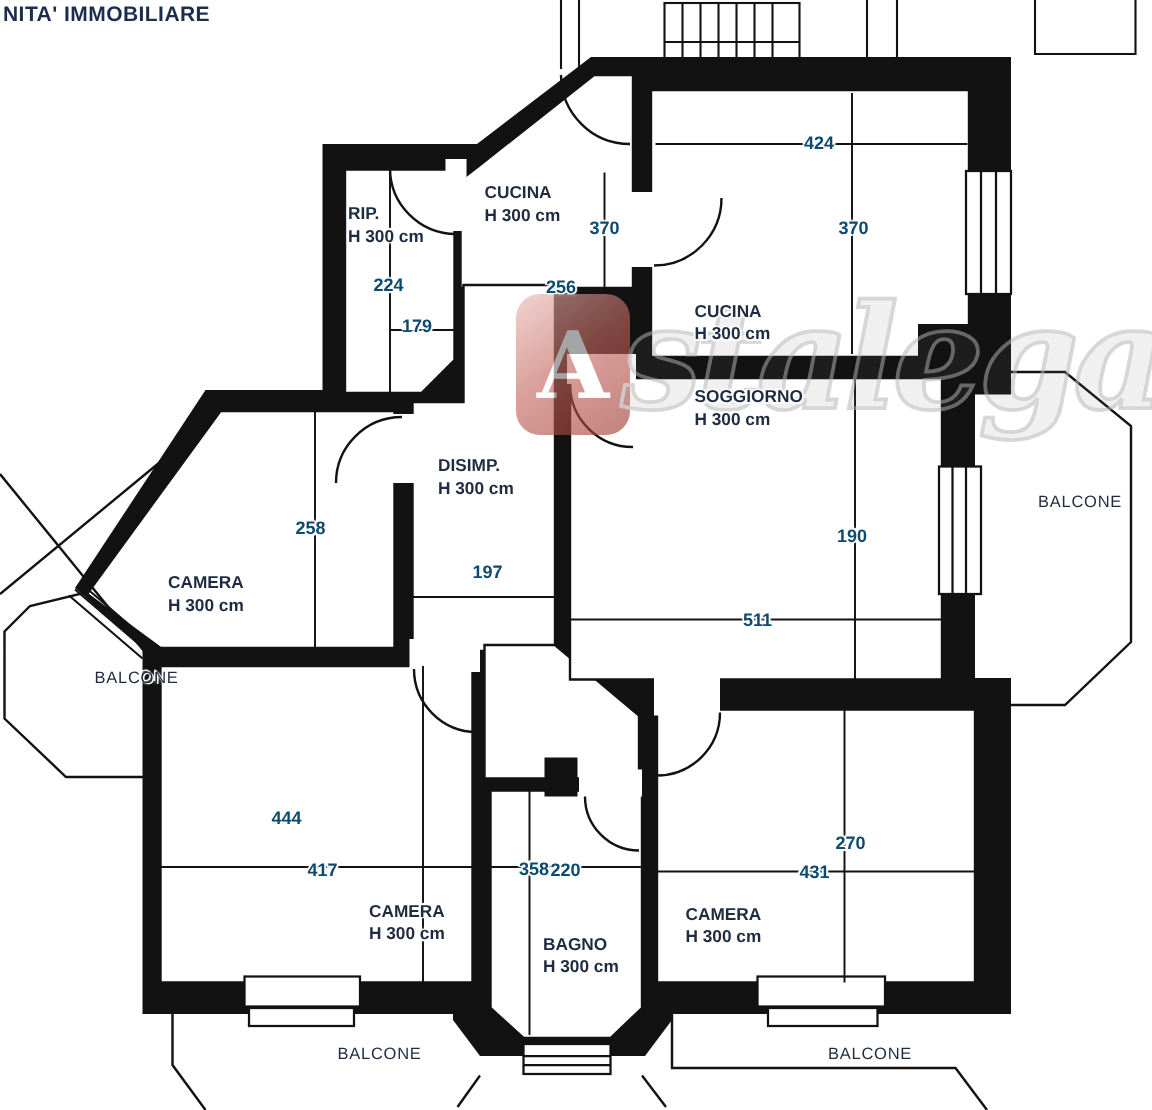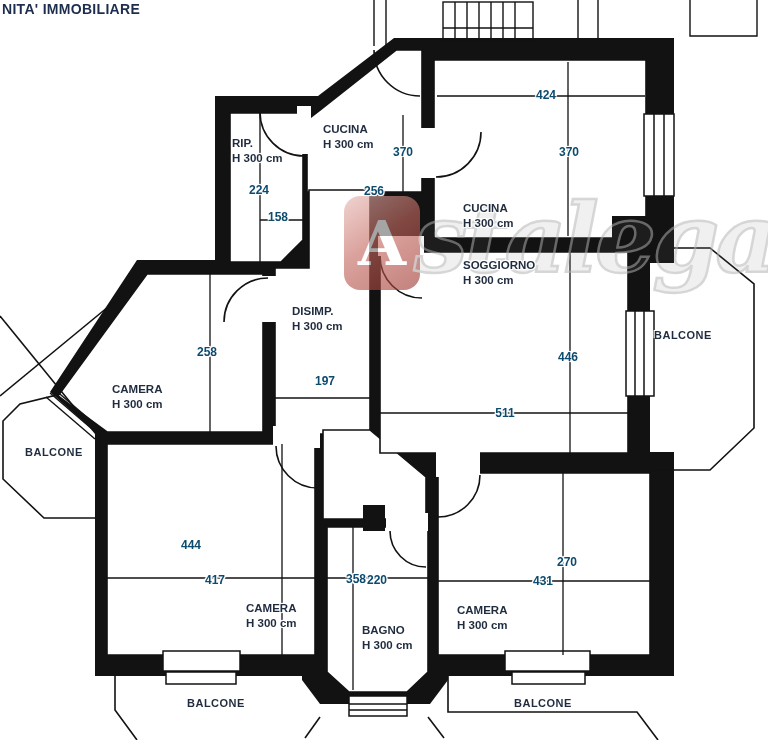--- a/index.html
+++ b/index.html
@@ -25,22 +25,22 @@
     -webkit-text-stroke:2.5px rgba(180,180,180,0.85);
   }
   
   .room-label{
     position:absolute;z-index:3;display:flex;flex-direction:column;
     font-size:11.5px;font-weight:bold;color:#1f2b3e;line-height:1.3;
     text-shadow:0 0 2px #fff,0 0 3px #fff,1px 1px 0 #fff,-1px -1px 0 #fff,1px -1px 0 #fff,-1px 1px 0 #fff;
     white-space:nowrap;
   }
   .balcone-label{
-    position:absolute;z-index:3;font-size:11px;font-weight:bold;color:#1f2b3e;
-    text-shadow:0 0 2px #fff,1px 1px 0 #fff,-1px -1px 0 #fff;white-space:nowrap;letter-spacing:.5px;
+    position:absolute;z-index:3;font-size:11px;font-weight:normal;color:#1f2b3e;
+    text-shadow:0 0 2px #fff,1px 1px 0 #fff,-1px -1px 0 #fff;white-space:nowrap;letter-spacing:.5px;padding-left:38px;
   }
   .dim{
     position:absolute;z-index:3;transform:translateX(-50%);
     font-size:12px;font-weight:bold;color:#0c4a6e;
     text-shadow:0 0 2px #fff,0 0 3px #fff,1px 1px 0 #fff,-1px -1px 0 #fff,1px -1px 0 #fff,-1px 1px 0 #fff;
     white-space:nowrap;
   }
   #page-title{
     position:absolute;left:2px;top:1px;z-index:3;
     font-size:14px;font-weight:bold;color:#1d2d4d;letter-spacing:.3px;white-space:nowrap;
@@ -209,23 +209,23 @@
 <div class="balcone-label" style="left:25px;top:446px">BALCONE</div>
 <div class="balcone-label" style="left:654px;top:329px">BALCONE</div>
 <div class="balcone-label" style="left:187px;top:697px">BALCONE</div>
 <div class="balcone-label" style="left:514px;top:697px">BALCONE</div>
 
 <div class="dim" style="left:546px;top:88px">424</div>
 <div class="dim" style="left:569px;top:145px">370</div>
 <div class="dim" style="left:403px;top:145px">370</div>
 <div class="dim" style="left:374px;top:184px">256</div>
 <div class="dim" style="left:259px;top:183px">224</div>
-<div class="dim" style="left:278px;top:210px">158</div>
+<div class="dim" style="left:278px;top:210px">179</div>
 <div class="dim" style="left:207px;top:345px">258</div>
 <div class="dim" style="left:325px;top:374px">197</div>
-<div class="dim" style="left:568px;top:350px">446</div>
+<div class="dim" style="left:568px;top:350px">190</div>
 <div class="dim" style="left:505px;top:406px">511</div>
 <div class="dim" style="left:191px;top:538px">444</div>
 <div class="dim" style="left:215px;top:573px">417</div>
 <div class="dim" style="left:377px;top:573px">220</div>
 <div class="dim" style="left:356px;top:572px">358</div>
 <div class="dim" style="left:567px;top:555px">270</div>
 <div class="dim" style="left:543px;top:574px">431</div>
 
 </body></html>

